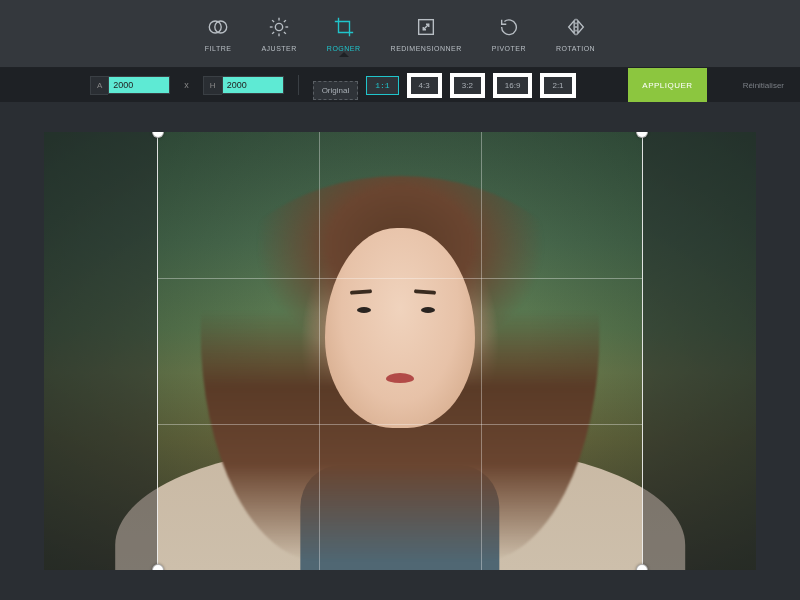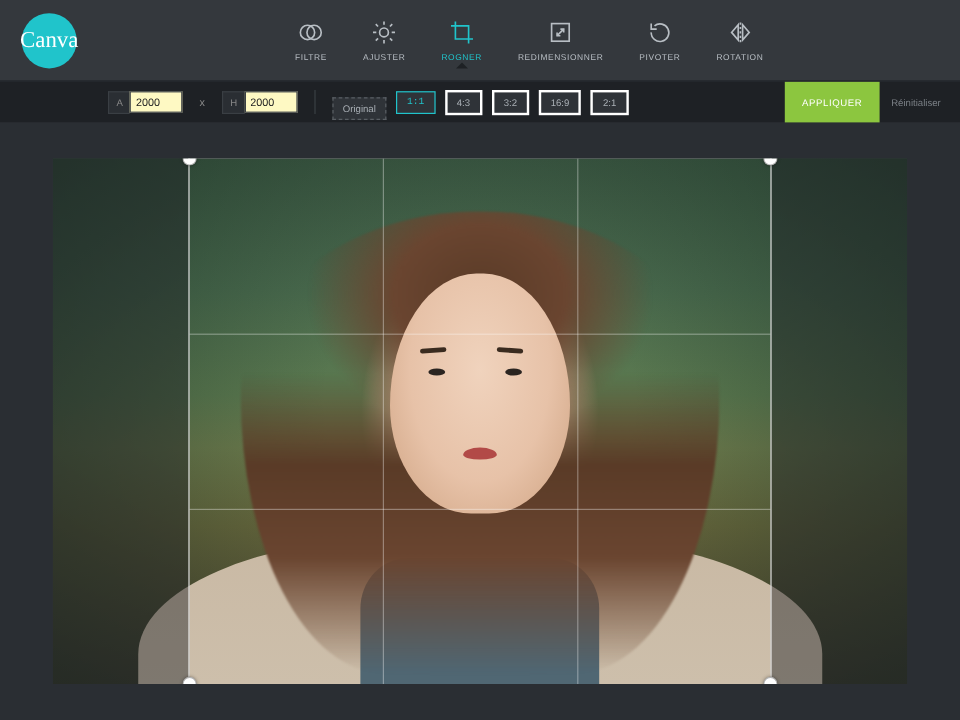--- a/index.html
+++ b/index.html
@@ -14,29 +14,29 @@
   .tool .ico { width:24px; height:24px; display:flex; align-items:center; justify-content:center; }
   .tool svg { stroke:currentColor; fill:none; stroke-width:1.5; }
 
   .arrow-down { position:absolute; left:50%; transform:translateX(-50%); bottom:-5px; width:0; height:0; border-left:5px solid transparent; border-right:5px solid transparent; border-bottom:5px solid #1e2125; display:none;}
   .tool.active .arrow-down{display:block;}
   .tool{position:relative;}
 
   .subbar { height:34px; background:#1e2125; display:flex; align-items:center; padding:0 16px 0 90px; gap:8px; font-size:9px; }
   .dim-group { display:flex; align-items:center; gap:0; }
   .dim-label { background:#2a2e33; color:#888; padding:4px 6px; font-size:8px; border:1px solid #3a3f44; border-right:none;}
-  .dim-input { width:44px; background:#fef9c3; color:#222; border:1px solid #3a3f44; padding:3px 4px; font-size:9px; text-align:left; }
+  .dim-input { width:62px; background:#5eead4; color:#222; border:1px solid #3a3f44; padding:3px 4px; font-size:9px; text-align:left; }
   .dim-x { color:#888; padding:0 6px; font-size:9px; }
   .divider { width:1px; height:20px; background:#3a3f44; margin:0 6px; }
-  .ratio-btn { background:#2f3338; color:#a9afb5; border:2px solid #ffffff; padding:4px 8px; font-size:8px; cursor:pointer; }
+  .ratio-btn { background:#2f3338; color:#a9afb5; border:4px solid #ffffff; padding:4px 8px; font-size:8px; cursor:pointer; }
   .ratio-btn.dashed { border:1px dashed #5a5f64;margin-top:10px; }
   .ratio-btn.selected { border:1px solid #20c4cb; color:#20c4cb;font-family:Liberation Mono, monospace; }
   .spacer { flex:1; }
   .apply-btn { background:#8cc63f; color:#fff; border:none; padding:16px 14px; font-size:8px; letter-spacing:0.5px; border-radius:2px; cursor:pointer; }
-  .reset-link { color:#7a7f85; font-size:8px; margin-left:2px; cursor:pointer; }
+  .reset-link { color:#7a7f85; font-size:8px; margin-left:28px; cursor:pointer; }
 
   .canvas-area { flex:1; background:#2a2e33; padding:30px 44px 30px 44px; position:relative; }
   .img-wrap { width:100%; height:100%; position:relative; overflow:hidden; }
   .photo { width:100%; height:100%; background:
       radial-gradient(ellipse 60% 90% at 50% 46%, rgba(0,0,0,0) 30%, rgba(20,40,30,0.55) 100%),
       radial-gradient(ellipse 180px 230px at 50% 48%, #e6c7b0 0%, #d9b297 35%, rgba(217,178,151,0) 55%),
       linear-gradient(180deg, #3d5a44 0%, #4a6b4e 25%, #5c7a50 45%, #6e7d4e 55%, #6b6a3e 70%, #4d4330 100%);
       position:relative;
   }
   
@@ -73,23 +73,20 @@
 
   .dim-overlay { position:absolute; inset:0; pointer-events:none; }
   .dim-overlay div{ position:absolute; background:rgba(30,33,37,0.45); }
 </style>
 </head>
 <body>
 
 <div class="app">
 
   <div class="topbar">
-    <div class="logo">
-      <span>Canva</span>
-    </div>
     <div class="tools">
 
       <div class="tool">
         <span class="ico">
           <svg viewBox="0 0 24 24" width="22" height="22">
               <circle cx="9" cy="12" r="6.5"></circle>
               <circle cx="15" cy="12" r="6.5"></circle>
             </svg>
         </span>
         <span>FILTRE</span>

